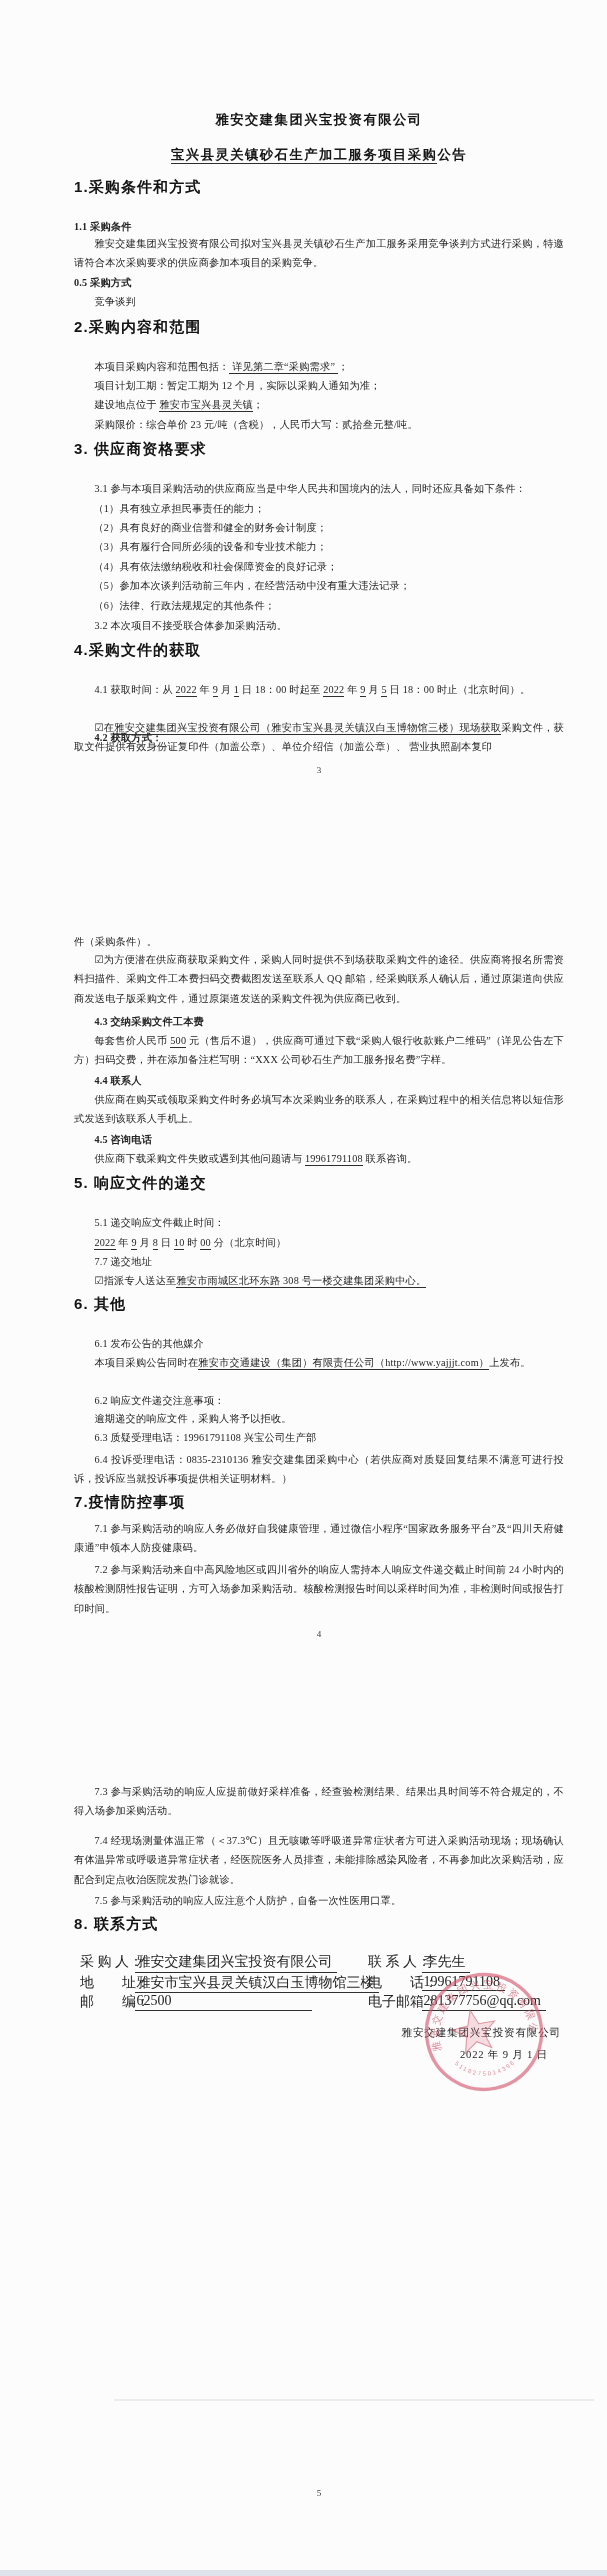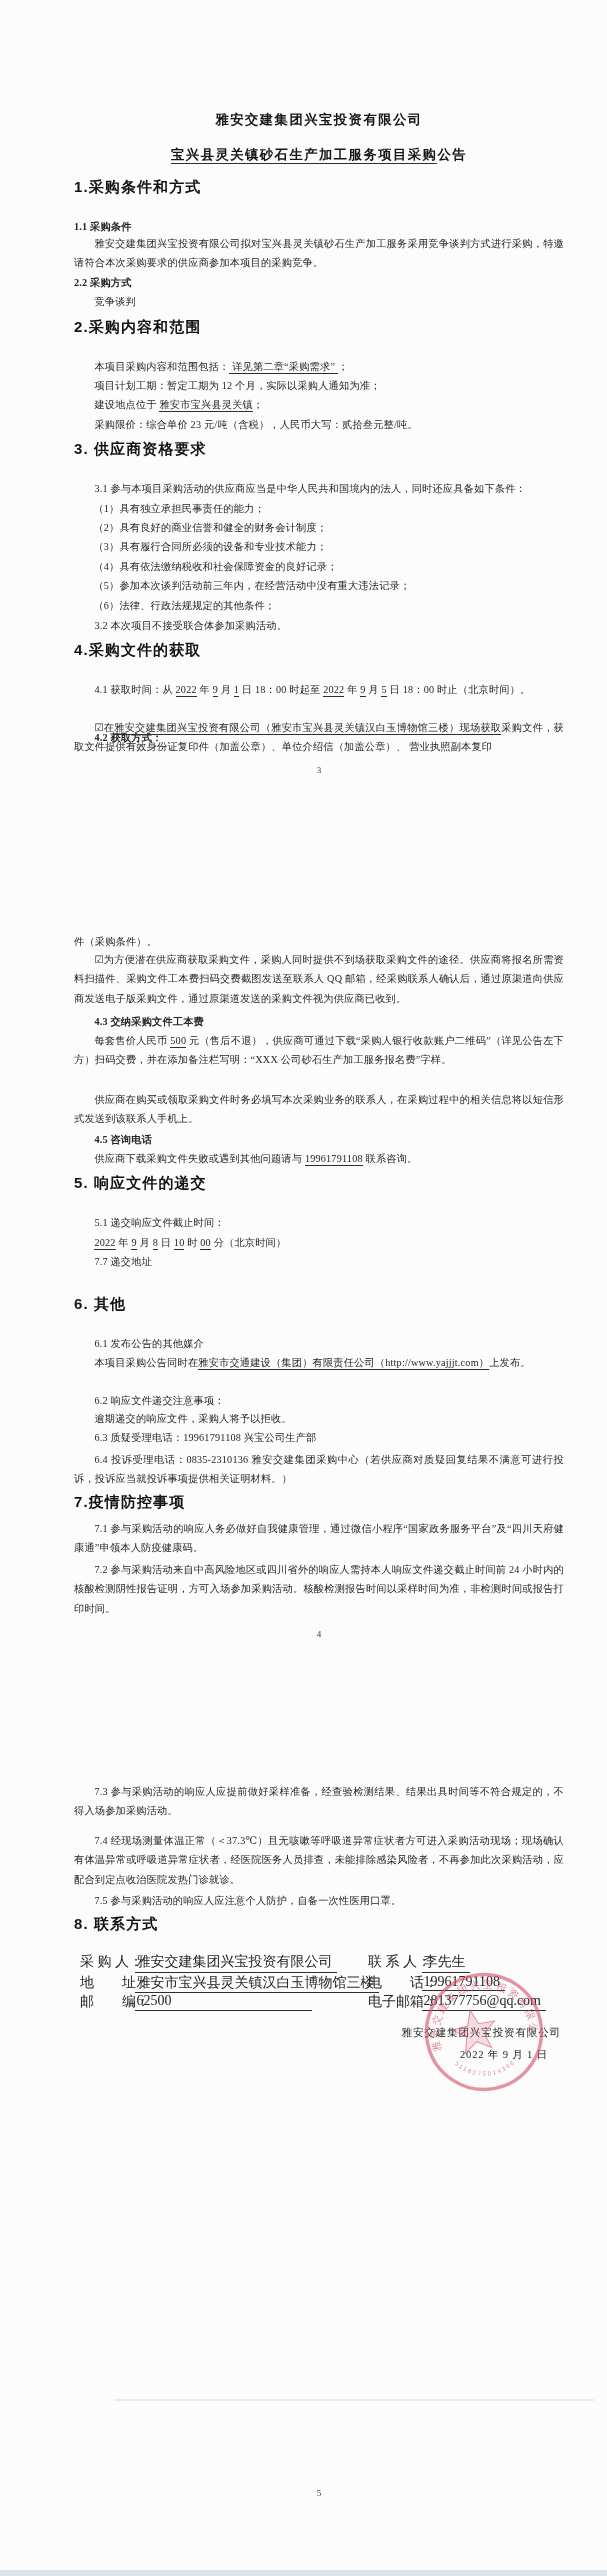--- a/index.html
+++ b/index.html
@@ -32,21 +32,21 @@
 <body>
 
 <div class="page">
 
   <div class="blk w center ttl" style="top:111px">雅安交建集团兴宝投资有限公司</div>
   <div class="blk w center ttl" style="top:146px"><span class="u">宝兴县灵关镇砂石生产加工服务项目采购</span><span>公告</span></div>
 
   <div class="blk w hd" style="top:177px">1.采购条件和方式</div>
   <div class="blk w body sub" style="top:217px">1.1 采购条件</div>
   <div class="blk w body ind" style="top:234px">雅安交建集团兴宝投资有限公司拟对宝兴县灵关镇砂石生产加工服务采用竞争谈判方式进行采购，特邀请符合本次采购要求的供应商参加本项目的采购竞争。</div>
-  <div class="blk w body sub" style="top:273px">2.2 采购方式</div>
+  <div class="blk w body sub" style="top:273px">0.5 采购方式</div>
   <div class="blk w body ind" style="top:292px">竞争谈判</div>
 
   <div class="blk w hd" style="top:317px">2.采购内容和范围</div>
   <div class="blk w body ind" style="top:357px"><span>本项目采购内容和范围包括：</span><span class="u b"> 详见第二章“采购需求” </span><span>；</span></div>
   <div class="blk w body ind" style="top:376px">项目计划工期：暂定工期为 12 个月，实际以采购人通知为准；</div>
   <div class="blk w body ind" style="top:395px"><span>建设地点位于 </span><span class="u b">雅安市宝兴县灵关镇</span><span>；</span></div>
   <div class="blk w body ind" style="top:415px">采购限价：综合单价 23 元/吨（含税），人民币大写：贰拾叁元整/吨。</div>
 
   <div class="blk w hd" style="top:439px">3. 供应商资格要求</div>
   <div class="blk w body ind" style="top:479px">3.1 参与本项目采购活动的供应商应当是中华人民共和国境内的法人，同时还应具备如下条件：</div>
@@ -61,28 +61,30 @@
   <div class="blk w hd" style="top:640px">4.采购文件的获取</div>
   <div class="blk w body ind" style="top:680px"><span class="b">4.1 获取时间：从 </span><span class="u b">2022</span><span class="b"> 年 </span><span class="u b">9</span><span class="b"> 月 </span><span class="u b">1</span><span class="b"> 日 18：00 时起至 </span><span class="u b">2022</span><span class="b"> 年 </span><span class="u b">9</span><span class="b"> 月 </span><span class="u b">5</span><span class="b"> 日 18：00 时止（北京时间）。</span></div>
   <div class="blk w body ind sub" style="top:728px">4.2 获取方式：</div>
   <div class="blk w body ind" style="top:718px"><span>☑在</span><span class="u">雅安交建集团兴宝投资有限公司（雅安市宝兴县灵关镇汉白玉博物馆三楼）现场获取</span><span>采购文件，获取文件提供有效身份证复印件（加盖公章）、单位介绍信（加盖公章）、 营业执照副本复印</span></div>
   <div class="blk w pgnum" style="top:765px">3</div>
 
   <div class="blk w body" style="top:932px">件（采购条件）。</div>
   <div class="blk w body ind" style="top:950px">☑为方便潜在供应商获取采购文件，采购人同时提供不到场获取采购文件的途径。供应商将报名所需资料扫描件、采购文件工本费扫码交费截图发送至联系人 QQ 邮箱，经采购联系人确认后，通过原渠道向供应商发送电子版采购文件，通过原渠道发送的采购文件视为供应商已收到。</div>
   <div class="blk w body ind sub" style="top:1012px">4.3 交纳采购文件工本费</div>
   <div class="blk w body ind" style="top:1031px"><span>每套售价人民币 </span><span class="u">500</span><span> 元（售后不退），供应商可通过下载“采购人银行收款账户二维码”（详见公告左下方）扫码交费，并在添加备注栏写明：“XXX 公司砂石生产加工服务报名费”字样。</span></div>
+  <div class="blk w body ind sub" style="top:1071px">4.4 联系人</div>
   <div class="blk w body ind" style="top:1090px">供应商在购买或领取采购文件时务必填写本次采购业务的联系人，在采购过程中的相关信息将以短信形式发送到该联系人手机上。</div>
   <div class="blk w body ind sub" style="top:1130px">4.5 咨询电话</div>
   <div class="blk w body ind" style="top:1149px"><span>供应商下载采购文件失败或遇到其他问题请与 </span><span class="u">19961791108</span><span> 联系咨询。</span></div>
 
   <div class="blk w hd" style="top:1173px">5. 响应文件的递交</div>
   <div class="blk w body ind" style="top:1213px">5.1 递交响应文件截止时间：</div>
   <div class="blk w body ind" style="top:1233px"><span class="u">2022</span><span> 年 </span><span class="u">9</span><span> 月 </span><span class="u">8</span><span> 日 </span><span class="u">10</span><span> 时 </span><span class="u">00</span><span> 分（北京时间）</span></div>
   <div class="blk w body ind" style="top:1252px">7.7 递交地址</div>
+  <div class="blk w body ind" style="top:1271px"><span>☑指派专人送达至</span><span class="u">雅安市雨城区北环东路 308 号一楼交建集团采购中心。</span></div>
 
   <div class="blk w hd" style="top:1294px">6. 其他</div>
   <div class="blk w body ind" style="top:1334px">6.1 发布公告的其他媒介</div>
   <div class="blk w body ind" style="top:1353px"><span>本项目采购公告同时在</span><span class="u">雅安市交通建设（集团）有限责任公司（http://www.yajjjt.com）</span><span>上发布。</span></div>
   <div class="blk w body ind" style="top:1391px">6.2 响应文件递交注意事项：</div>
   <div class="blk w body ind" style="top:1409px">逾期递交的响应文件，采购人将予以拒收。</div>
   <div class="blk w body ind" style="top:1428px"><span class="b">6.3 质疑受理电话：</span><span>19961791108 兴宝公司生产部</span></div>
   <div class="blk w body ind" style="top:1450px"><span class="b">6.4 投诉受理电话：</span><span>0835-2310136 雅安交建集团采购中心（若供应商对质疑回复结果不满意可进行投诉，投诉应当就投诉事项提供相关证明材料。）</span></div>
 
   <div class="blk w hd" style="top:1492px">7.疫情防控事项</div>

